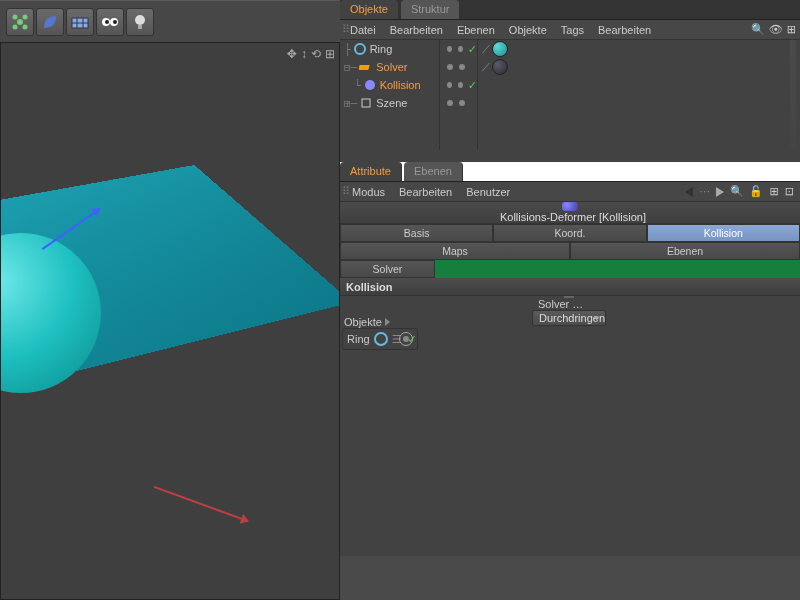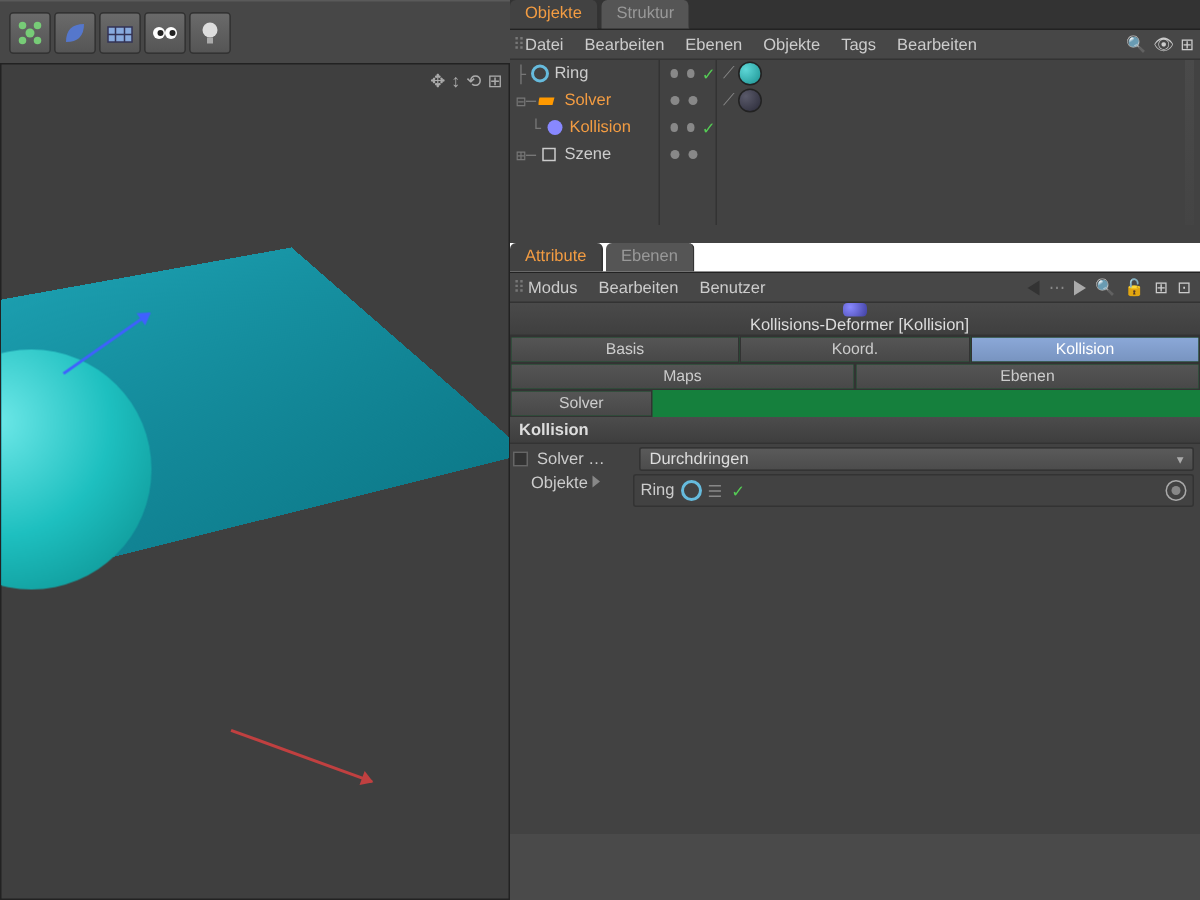--- a/index.html
+++ b/index.html
@@ -58,21 +58,21 @@
 .attr-header .ico { width: 16px; height: 16px; background: radial-gradient(circle at 30% 30%, #8888ff, #4040a0); border-radius: 3px; margin-right: 6px; }
 
 .prop-tabs { background: #15803d; }
 .prop-row { display: flex; height: 18px; }
 .prop-tab { flex: 1; background: linear-gradient(#555, #484848); color: #ccc; text-align: center; line-height: 17px; border: 1px solid #333; margin: 0; cursor: pointer; font-size: 10.5px; }
 .prop-tab.active { background: linear-gradient(#8ba8d8, #7894c0); color: #fff; }
 .prop-tab.short { max-width: 95px; }
 
 .section-header { height: 18px; background: linear-gradient(#4c4c4c, #3e3e3e); color: #ddd; font-weight: bold; padding-left: 6px; line-height: 18px; border-bottom: 1px solid #333; }
 
-.param-row { height: 20px; display: flex; align-items: center; padding-left: 2px; color: #ccc; }
+.param-row { height: 20px; display: flex; align-items: center; padding-left: 2px; color: #ccc; flex-direction: column; }
 .param-label { width: 70px; padding-left: 2px; }
 .param-tri { width: 0; height: 0; border-top: 4px solid transparent; border-bottom: 4px solid transparent; border-left: 5px solid #888; margin-right: 4px; }
 .param-chk { width: 10px; height: 10px; border: 1px solid #666; margin-right: 4px; background: #333; }
 .param-drop { flex: 1; height: 16px; background: linear-gradient(#5a5a5a, #4c4c4c); border: 1px solid #333; color: #ddd; padding-left: 6px; line-height: 14px; margin-right: 4px; position: relative; border-radius: 2px; }
 .param-drop::after { content: "▾"; position: absolute; right: 6px; color: #aaa; font-size: 9px; }
 
 .obj-field { flex: 1; background: #424242; border: 1px solid #333; min-height: 22px; margin-right: 4px; display: flex; align-items: center; padding-left: 4px; gap: 4px; position: relative; border-radius: 2px; }
 .obj-field .ring-ico { width: 14px; height: 14px; border: 2px solid #6bd; border-radius: 50%; }
 .obj-field .target { position: absolute; right: 4px; width: 14px; height: 14px; border: 1px solid #aaa; border-radius: 50%; }
 .obj-field .target::after { content: ''; position: absolute; inset: 3px; border-radius: 50%; background: #888; }

